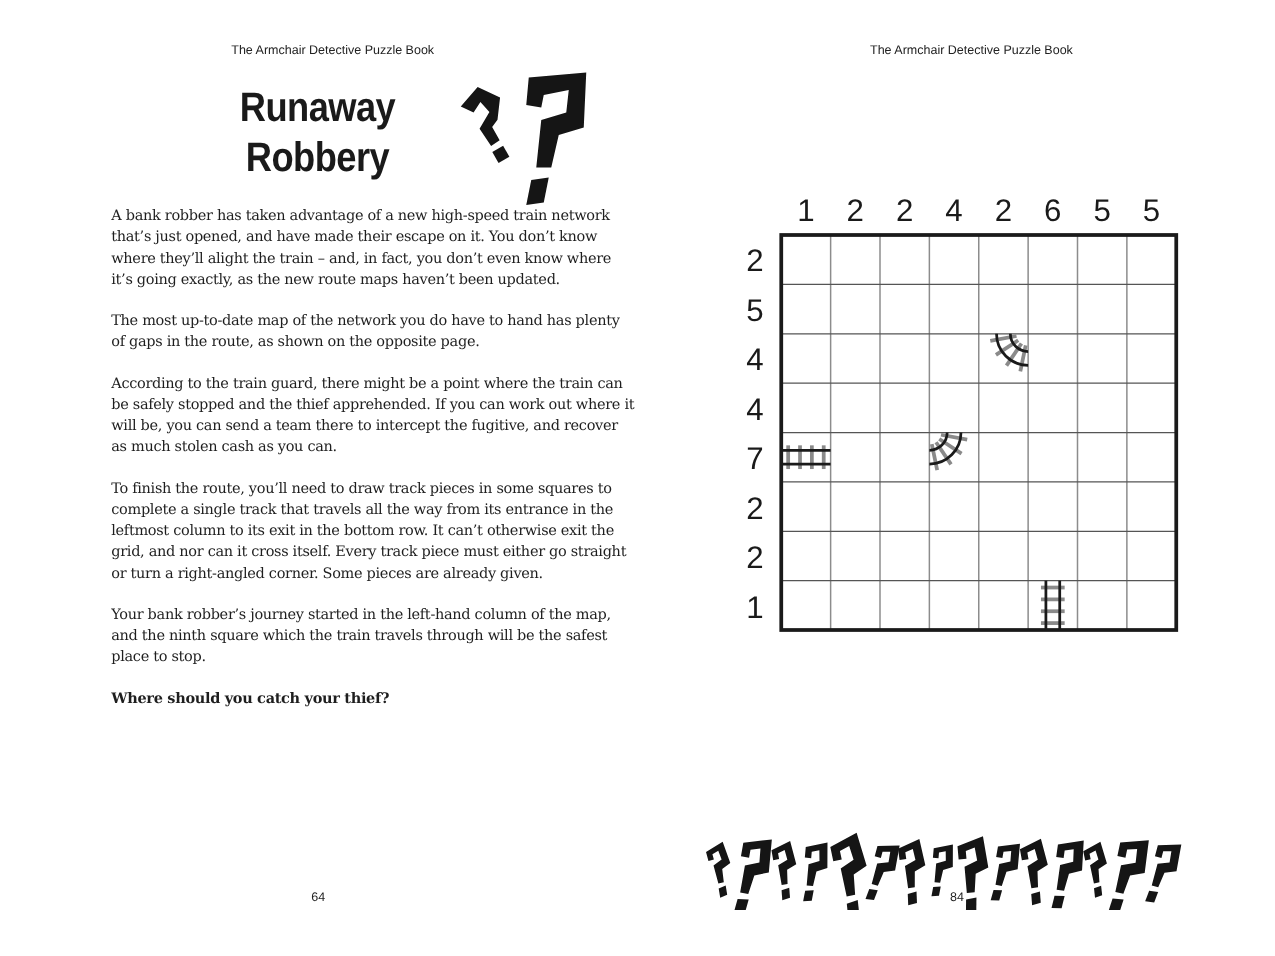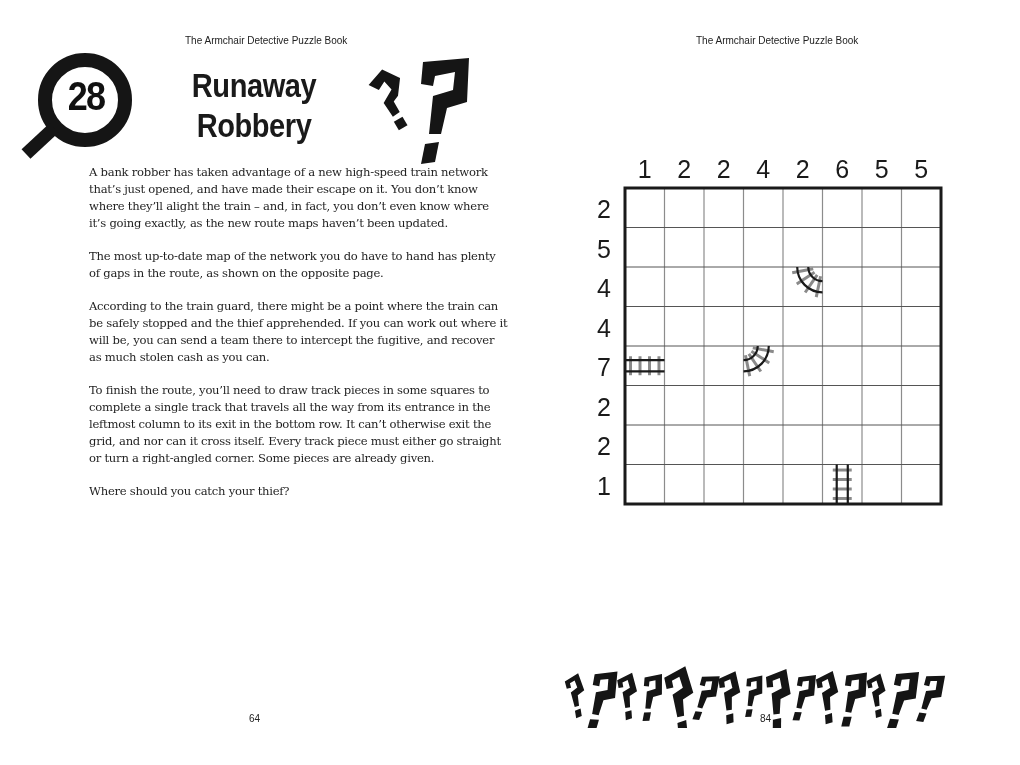--- a/index.html
+++ b/index.html
@@ -16,42 +16,35 @@
 
   .badge { position: absolute; left: 18px; top: 50px; width: 120px; height: 115px; }
   .badge-number { position: absolute; left: 30px; top: 24px; width: 76px; text-align: center; font-family: "Liberation Sans", sans-serif; font-weight: bold; font-size: 40px; letter-spacing: -2px; color: #111; transform: scaleX(0.9); }
 
   .title { position: absolute; left: 178px; top: 66px; width: 152px; text-align: center; font-family: "Liberation Sans", sans-serif; font-weight: bold; font-size: 33px; line-height: 40px; letter-spacing: -0.5px; color: #1a1a1a; transform: scaleX(0.88); transform-origin: center; }
 
   .qmarks-top { position: absolute; left: 365px; top: 52px; width: 110px; height: 115px; }
 
   .body-text { position: absolute; left: 49px; top: 164px; width: 420px; font-family: "DejaVu Serif", serif; font-size: 11.6px; line-height: 17px; color: #1e1e1e; letter-spacing: -0.25px; margin-left: 40px; }
   .body-text p { margin: 0 0 16px 0; }
-  .body-text p.question { font-weight: normal; margin-top: 0; }
+  .body-text p.question { font-weight: bold; margin-top: 0; }
 
   .grid-wrap { position: absolute; left: 0; top: 0; }
   .col-clue, .row-clue { position: absolute; font-family: "Liberation Sans", sans-serif; font-size: 25px; color: #1a1a1a; text-align: center; line-height: 28px; }
   .col-clue { top: 155px; width: 39.5px; }
   .row-clue { left: 82px; width: 24px; }
 
   .bottom-qmarks { position: absolute; left: 50px; top: 648px; width: 420px; height: 80px; }
 </style>
 </head>
 <body>
 
 <div class="page page-left">
   <div class="running-head">The Armchair Detective Puzzle Book</div>
 
-  <div class="badge">
-    <svg width="120" height="115" viewBox="0 0 120 115">
-      <circle cx="67" cy="50" r="40" fill="none" stroke="#151515" stroke-width="14"></circle>
-      <line x1="36" y1="78" x2="8" y2="104" stroke="#151515" stroke-width="13" stroke-linecap="butt"></line>
-    </svg>
-    <div class="badge-number">28</div>
-  </div>
 
   <div class="title">
     <div>Runaway</div>
     <div>Robbery</div>
   </div>
 
   <svg class="qmarks-top" viewBox="0 0 110 115">
     <g fill="#151515">
 
       <g transform="translate(6,12) rotate(-20 20 30)">
@@ -64,20 +57,21 @@
         <path d="M20 90 L34 88 L30 108 L16 110 Z"></path>
       </g>
     </g>
   </svg>
 
   <div class="body-text">
     <p>A bank robber has taken advantage of a new high-speed train network that’s just opened, and have made their escape on it. You don’t know where they’ll alight the train – and, in fact, you don’t even know where it’s going exactly, as the new route maps haven’t been updated.</p>
     <p>The most up-to-date map of the network you do have to hand has plenty of gaps in the route, as shown on the opposite page.</p>
     <p>According to the train guard, there might be a point where the train can be safely stopped and the thief apprehended. If you can work out where it will be, you can send a team there to intercept the fugitive, and recover as much stolen cash as you can.</p>
     <p>To finish the route, you’ll need to draw track pieces in some squares to complete a single track that travels all the way from its entrance in the leftmost column to its exit in the bottom row. It can’t otherwise exit the grid, and nor can it cross itself. Every track piece must either go straight or turn a right-angled corner. Some pieces are already given.</p>
+    <p>Your bank robber’s journey started in the left-hand column of the map, and the ninth square which the train travels through will be the safest place to stop.</p>
     <p class="question">Where should you catch your thief?</p>
   </div>
 
   <div class="page-number">64</div>
 </div>
 
 <div class="page page-right">
   <div class="running-head">The Armchair Detective Puzzle Book</div>
 
   <div class="grid-wrap">

